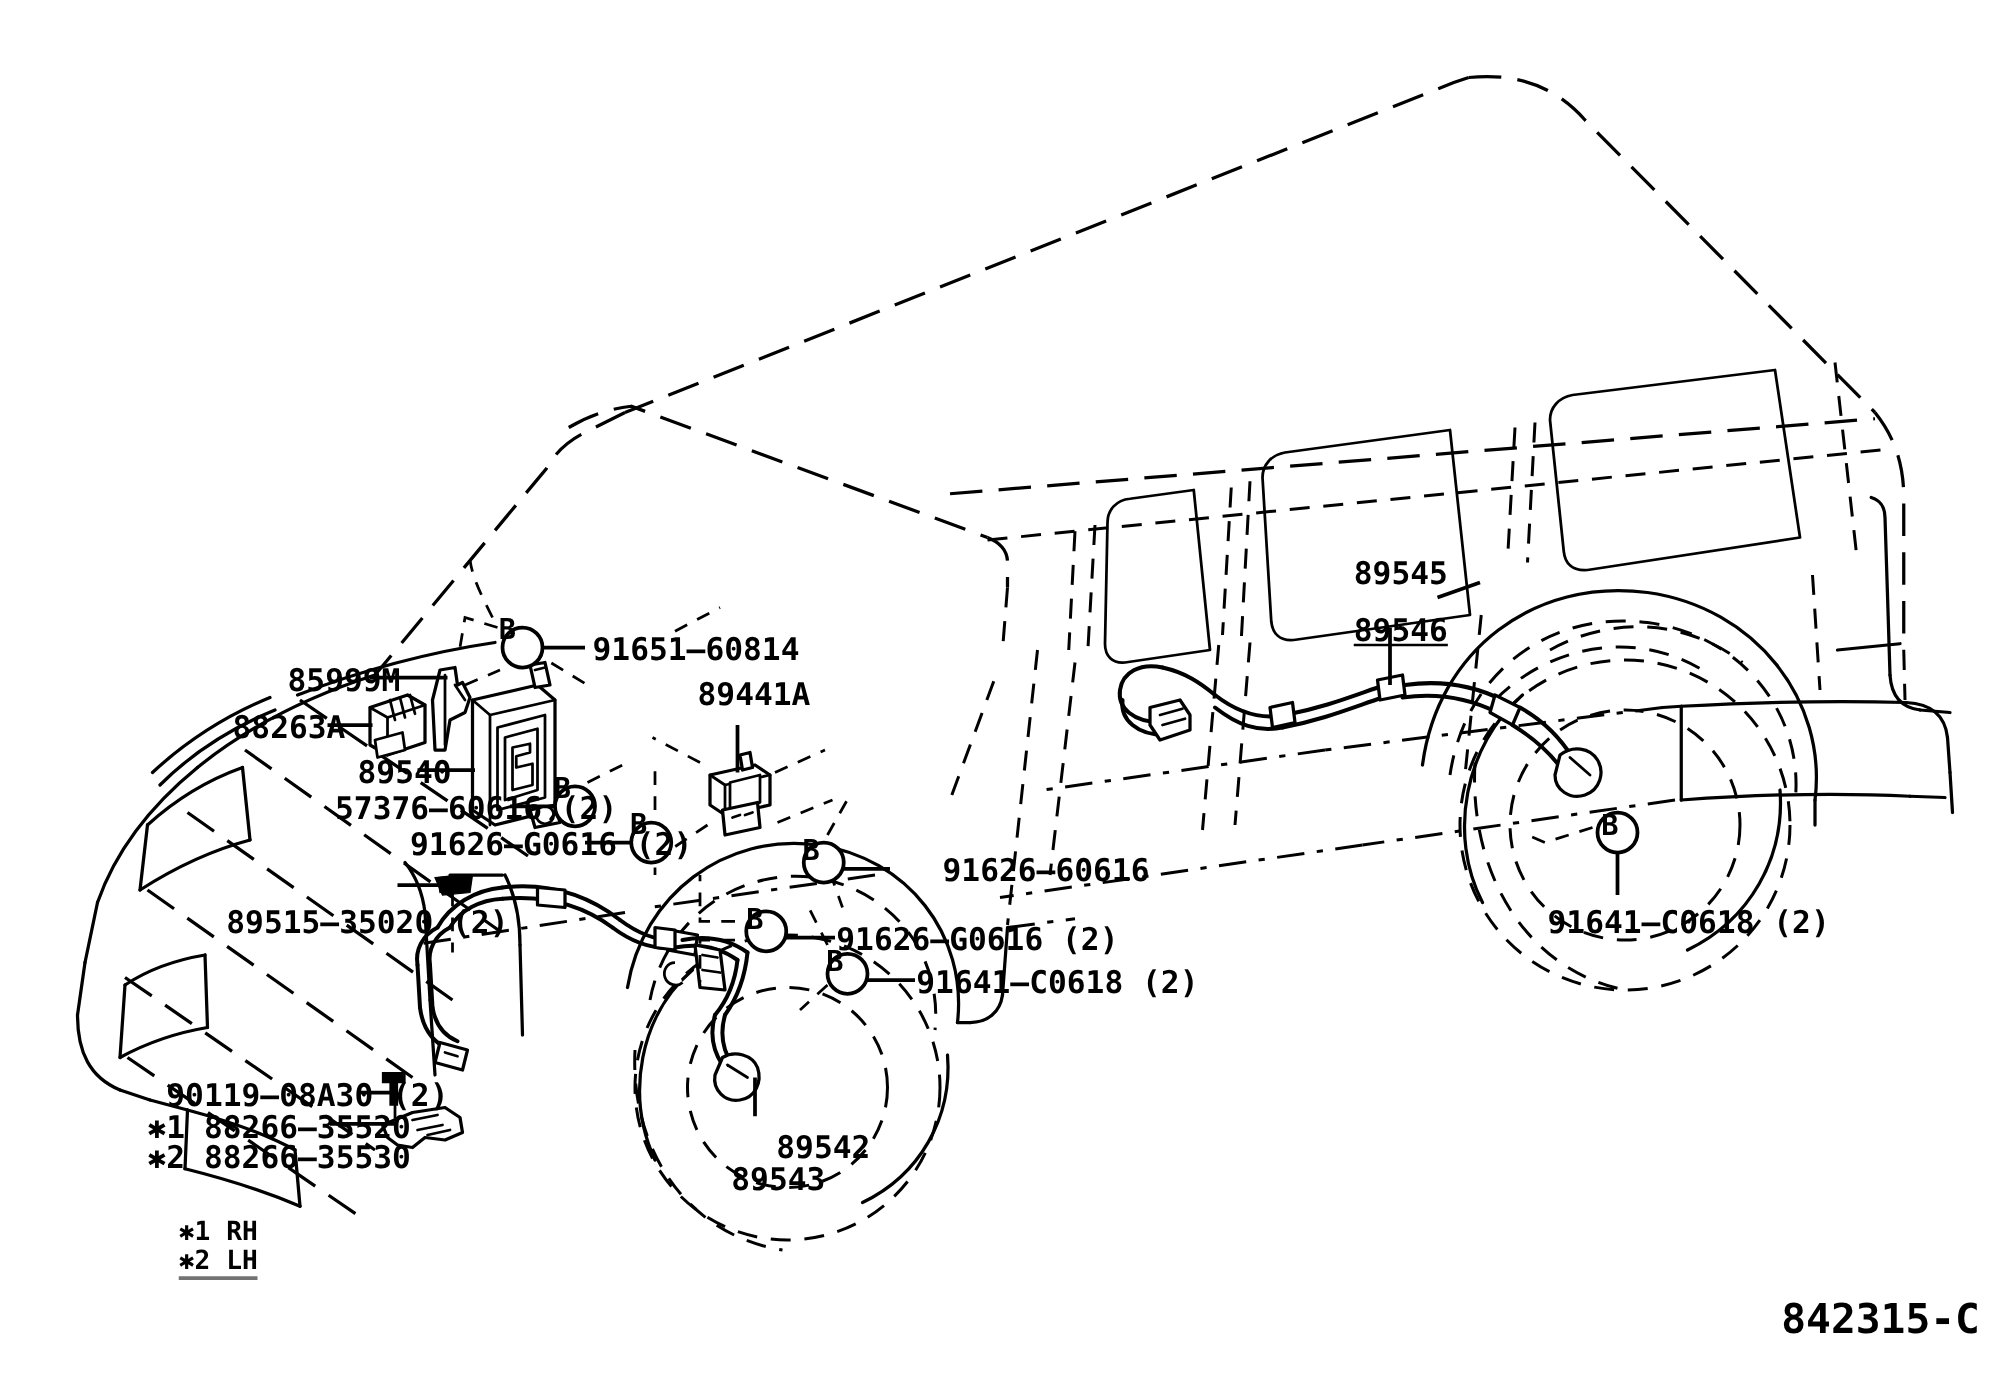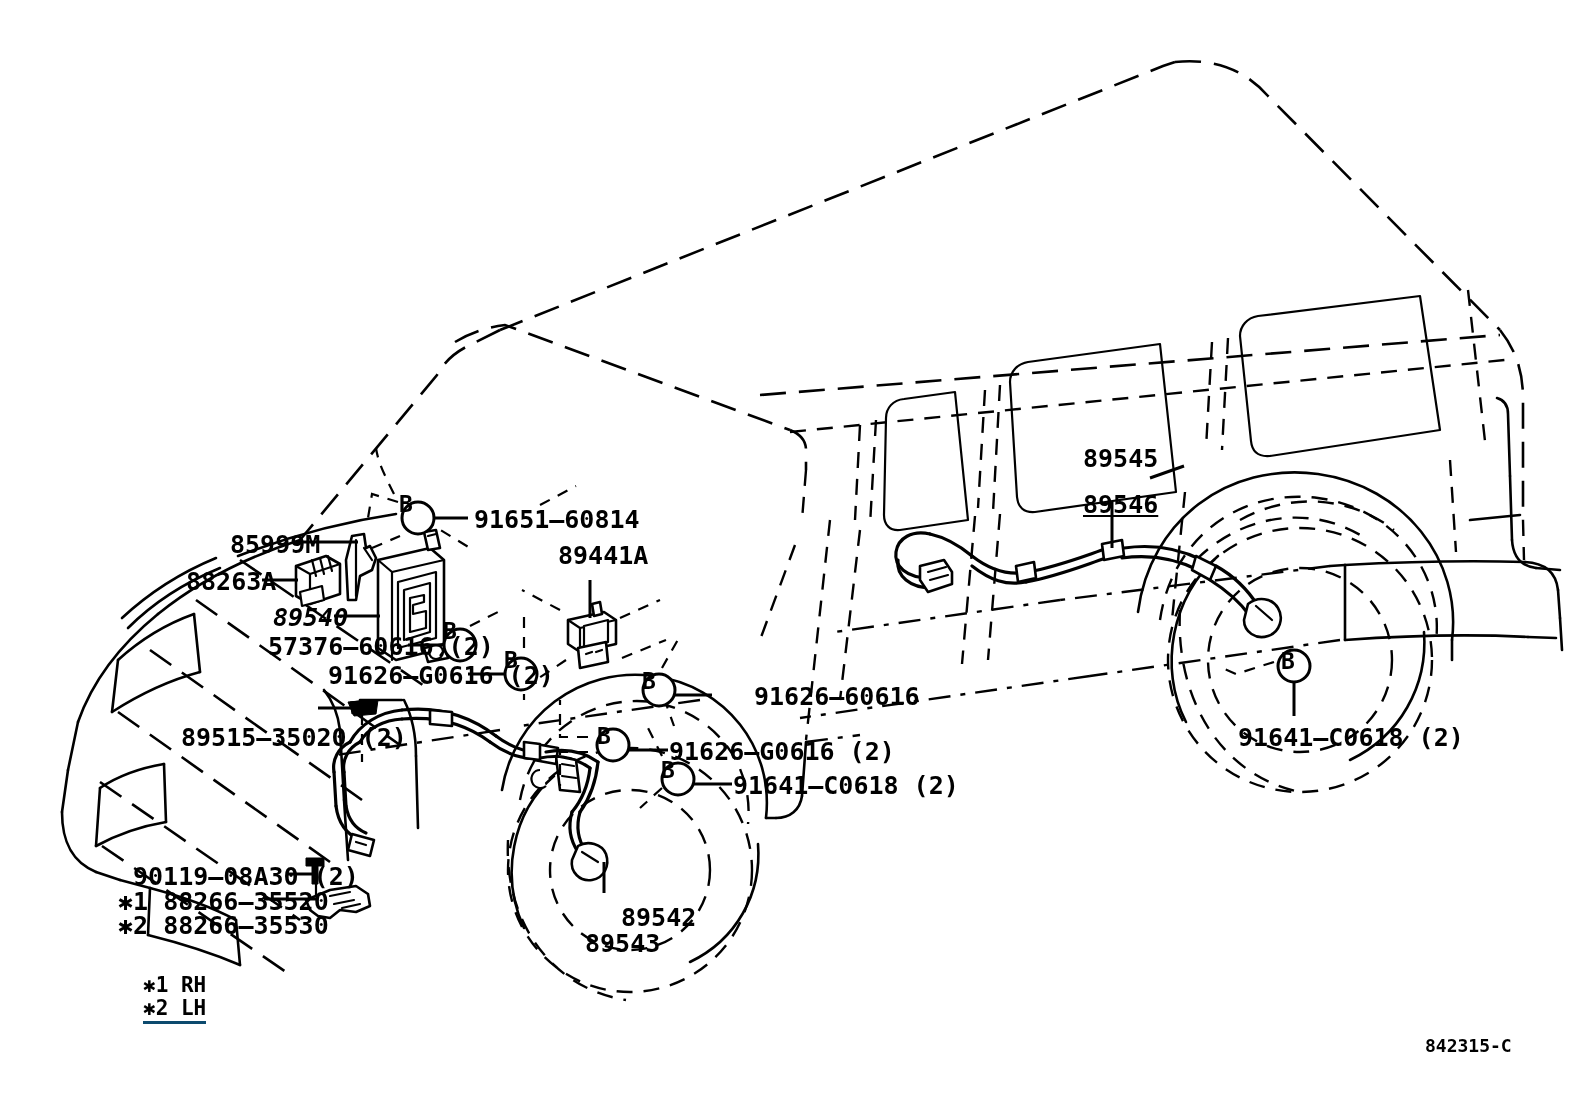--- a/index.html
+++ b/index.html
@@ -31,27 +31,27 @@
 
   
   .legend{
     position:absolute;
     font-family:"DejaVu Sans Mono","Liberation Mono",monospace;
     font-size:21px;
     font-weight:bold;
     line-height:23px;
     color:#000;
     white-space:pre;
-    border-bottom:3px solid #0c4a6e;
+    border-bottom:3px solid #737373;
     padding-bottom:1px;
   }
   .drawno{
     position:absolute;
     font-family:"DejaVu Sans Mono","Liberation Mono",monospace;
-    font-size:18px;
+    font-size:33px;
     font-weight:bold;
     color:#000;
     white-space:pre;
   }
 </style>
 </head>
 <body>
 
 <div id="stage">
 
@@ -405,21 +405,21 @@
       <div style="position: absolute; left: 637px; top: 668px; width: 24px; text-align: center; font: bold 23px &quot;DejaVu Sans Mono&quot;, &quot;Liberation Mono&quot;, monospace; color: rgb(0, 0, 0);">B</div>
       <div style="position: absolute; left: 592px; top: 723px; width: 24px; text-align: center; font: bold 23px &quot;DejaVu Sans Mono&quot;, &quot;Liberation Mono&quot;, monospace; color: rgb(0, 0, 0);">B</div>
       <div style="position: absolute; left: 656px; top: 757px; width: 24px; text-align: center; font: bold 23px &quot;DejaVu Sans Mono&quot;, &quot;Liberation Mono&quot;, monospace; color: rgb(0, 0, 0);">B</div>
       <div style="position: absolute; left: 1276px; top: 648px; width: 24px; text-align: center; font: bold 23px &quot;DejaVu Sans Mono&quot;, &quot;Liberation Mono&quot;, monospace; color: rgb(0, 0, 0);">B</div>
     </div>
 
   <div id="labels">
       <div class="lbl" style="left: 474px; top: 505px;">91651–60814</div>
       <div class="lbl" style="left: 230px; top: 530px;">85999M</div>
       <div class="lbl" style="left: 186px; top: 567px;">88263A</div>
-      <div class="lbl" style="left: 273px; top: 603px; font-style: italic;">89540</div>
+      <div class="lbl" style="left: 286px; top: 603px;">89540</div>
       <div class="lbl" style="left: 268px; top: 632px;">57376–60616 (2)</div>
       <div class="lbl" style="left: 328px; top: 661px;">91626–G0616 (2)</div>
       <div class="lbl" style="left: 558px; top: 541px;">89441A</div>
       <div class="lbl" style="left: 1083px; top: 444px;">89545</div>
       <div class="lbl" style="left: 1083px; top: 490px; text-decoration: underline;">89546</div>
       <div class="lbl" style="left: 181px; top: 723px;">89515–35020 (2)</div>
       <div class="lbl" style="left: 714px; top: 682px; margin-left: 40px;">91626–60616</div>
       <div class="lbl" style="left: 669px; top: 737px;">91626–G0616 (2)</div>
       <div class="lbl" style="left: 733px; top: 771px;">91641–C0618 (2)</div>
       <div class="lbl" style="left: 1238px; top: 723px;">91641–C0618 (2)</div>

